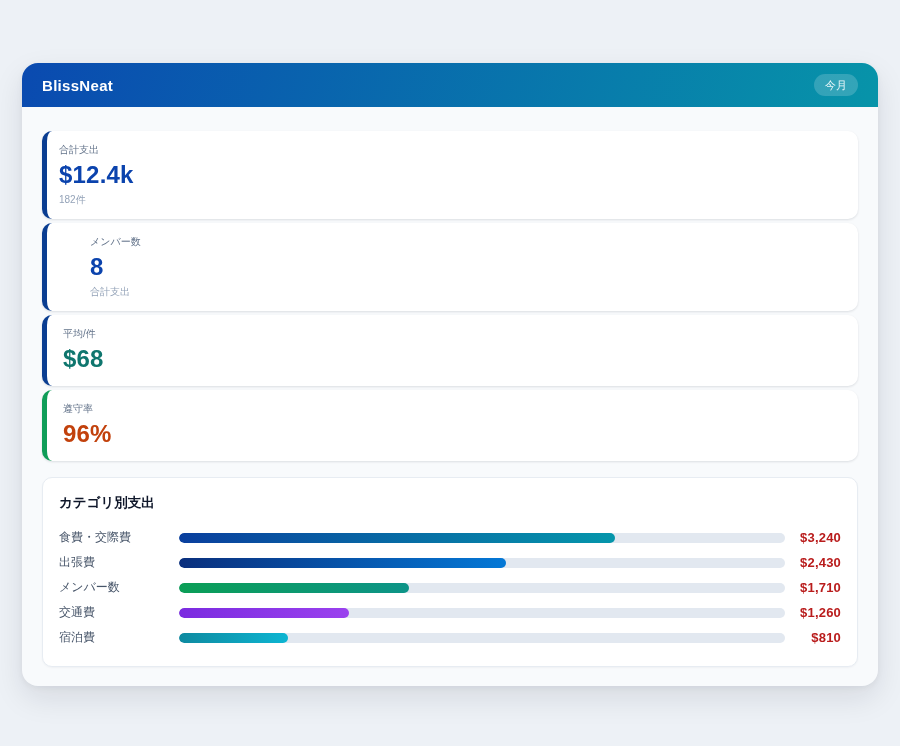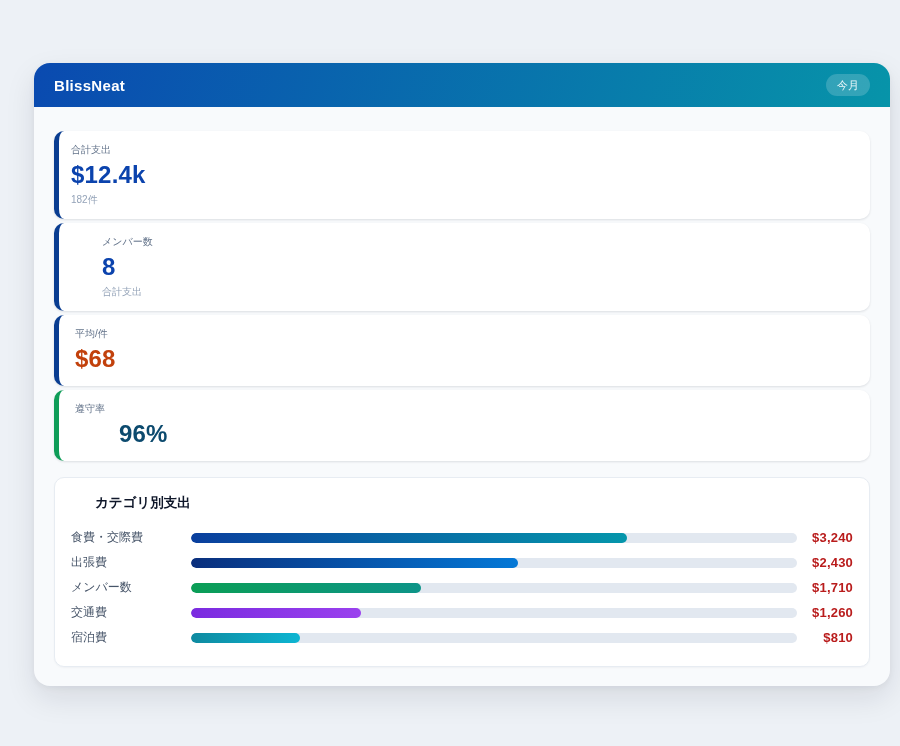--- a/index.html
+++ b/index.html
@@ -4,21 +4,21 @@
 <style>
   * { margin:0; padding:0; box-sizing:border-box; }
   html,body { width:900px; height:746px; }
   body {
     background:#edf1f6;
     font-family:"Liberation Sans","DejaVu Sans",sans-serif;
     position:relative;
     overflow:hidden;
   }
   .panel {
-    position:absolute; left:34px; top:63px; width:856px; height:623px;
+    position:absolute; left:22px; top:63px; width:856px; height:623px;
     background:#f8fafc; border-radius:16px;
     box-shadow:0 12px 30px rgba(15,23,42,.10), 0 2px 6px rgba(15,23,42,.05);
     overflow:hidden;
   }
   .panel-header {
     height:44px;
     background:linear-gradient(105deg,#0a4ab0 0%,#0794a9 100%);
     display:flex; align-items:center; justify-content:space-between;
     padding:0 20px;
   }
@@ -36,21 +36,21 @@
     padding:13px 16px; margin-bottom:4px;
   }
   .stat-label { font-size:10px; line-height:12px; color:#64748b; margin-bottom:5px; }
   .stat-value { font-size:24px; line-height:28px; font-weight:bold; color:#0b43ad; letter-spacing:.2px; }
   .stat-sub { font-size:10px; line-height:12px; color:#94a3b8; margin-top:5px; }
   .category-card {
     background:#ffffff; border:1px solid #e7ecf2; border-radius:10px;
     margin-top:16px; padding:16px;
     box-shadow:0 1px 2px rgba(15,23,42,.04);
   }
-  .category-title { font-size:13.5px; font-weight:bold; color:#0f172a; margin-bottom:13px;margin-left:24px; }
+  .category-title { font-size:13.5px; font-weight:bold; color:#0f172a; margin-bottom:13px; }
   .category-row {
     display:grid; grid-template-columns:120px 1fr 56px;
     align-items:center; height:25px;
   }
   .category-label { font-size:12px; color:#475569; }
   .bar-track {
     height:10px; background:#e2e8f0; border-radius:5px; overflow:hidden;
   }
   .bar-fill { height:100%; border-radius:5px; }
   .category-amount {
@@ -76,26 +76,26 @@
     </div>
 
     <div class="stat-card" style="border-left-color: rgb(10, 61, 145); padding-left: 43px;">
       <div class="stat-label">メンバー数</div>
       <div class="stat-value" style="color: rgb(11, 67, 173);">8</div>
       <div class="stat-sub">合計支出</div>
     </div>
 
     <div class="stat-card" style="border-left-color: rgb(10, 61, 145);">
       <div class="stat-label">平均/件</div>
-      <div class="stat-value" style="color: #c2410c;">$68</div>
+      <div class="stat-value" style="color: #0f766e;">$68</div>
     </div>
 
     <div class="stat-card" style="border-left-color: rgb(15, 157, 88);">
       <div class="stat-label">遵守率</div>
-      <div class="stat-value" style="color: #0c4a6e; margin-left: 44px;">96%</div>
+      <div class="stat-value" style="color: #c2410c;">96%</div>
     </div>
 
     <div class="category-card">
       <div class="category-title">カテゴリ別支出</div>
 
       <div class="category-row">
         <span class="category-label">食費・交際費</span>
         <span class="bar-track" style="display: block; background: rgb(226, 232, 240);">
             <span class="bar-fill" style="display: block; width: 72%; background: linear-gradient(90deg, rgb(10, 63, 158), rgb(5, 150, 171));"></span>
           </span>

